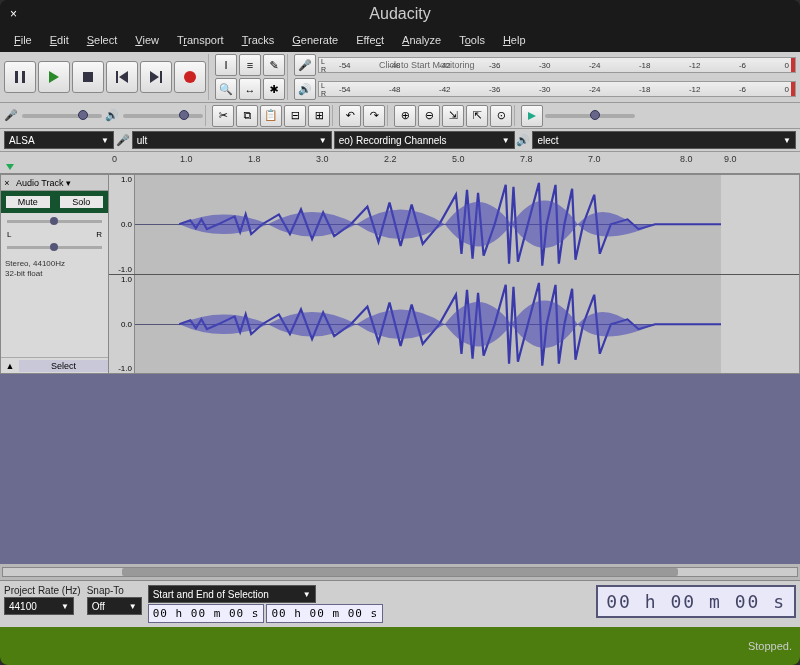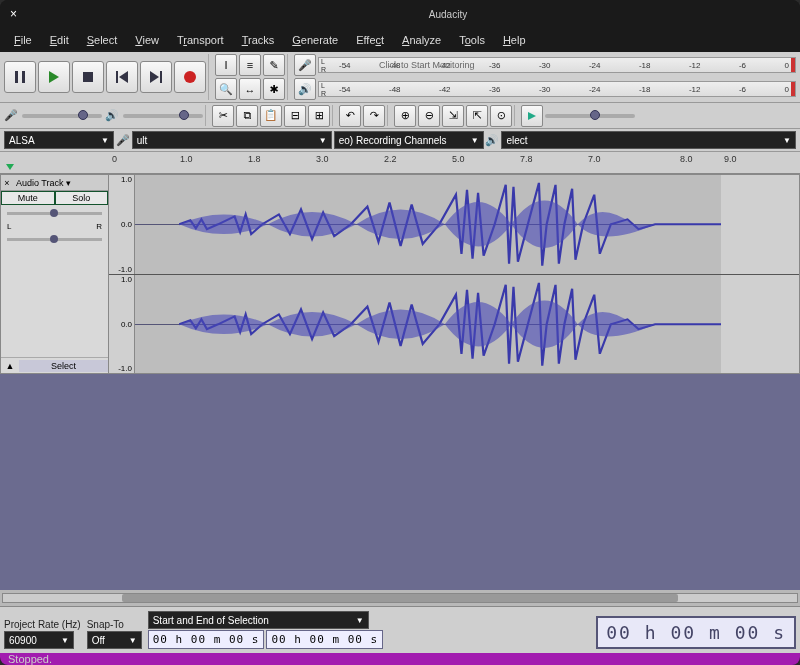--- a/index.html
+++ b/index.html
@@ -1,20 +1,20 @@
 <!DOCTYPE html>
 <html><head>
 <meta charset="utf-8">
 <style>
 * { box-sizing: border-box; margin: 0; padding: 0; font-family: sans-serif; }
 body { background: #2b2b2b; font-size: 11px; color: #000; user-select: none; }
 .window { width: 800px; height: 665px; background: #1a1a1a; border-radius: 8px; overflow: hidden; display: flex; flex-direction: column; }
 .titlebar { background: #1a1a1a; color: #ccc; height: 28px; display: flex; align-items: center; padding: 0 10px; position: relative; }
 .titlebar .close { width: 10px; height: 10px; color: #fff; font-size: 12px; line-height: 10px; cursor: pointer; }
-.titlebar .title { position: absolute; left: 50%; transform: translateX(-50%); font-size: 10px; margin-left: 48px; }
+.titlebar .title { position: absolute; left: 50%; transform: translateX(-50%); font-size: 16px; }
 .menubar { background: #1a1a1a; color: #ddd; height: 24px; display: flex; align-items: center; padding: 0 6px; gap: 2px; }
 .menubar .mitem { padding: 3px 8px; cursor: pointer; }
 .menubar .mitem .ul { text-decoration: underline; }
 .content { background: #cfcfcf; flex: 1; display: flex; flex-direction: column; overflow: hidden; }
 .toolbar-row { display: flex; align-items: stretch; border-bottom: 1px solid #999; padding: 2px; gap: 4px; background: #cfcfcf; }
 .tb-group { display: flex; align-items: center; gap: 2px; padding: 0 2px; border-right: 1px solid #aaa; }
 .tb-group:last-child { border-right: none; }
 .big-btn { width: 32px; height: 32px; background: linear-gradient(#f8f8f8,#ddd); border: 1px solid #888; border-radius: 3px; display: flex; align-items: center; justify-content: center; cursor: pointer; }
 .big-btn svg { width: 16px; height: 16px; }
 .sm-btn { width: 22px; height: 22px; background: linear-gradient(#f8f8f8,#ddd); border: 1px solid #888; border-radius: 2px; display: flex; align-items: center; justify-content: center; cursor: pointer; font-size: 11px; }
@@ -31,21 +31,21 @@
 .ruler { height: 22px; background: #cfcfcf; border-bottom: 1px solid #888; position: relative; font-size: 9px; }
 .ruler .tick { position: absolute; top: 2px; color: #333; }
 .ruler .play-tri { position: absolute; left: 6px; top: 12px; width: 0; height: 0; border-left: 4px solid transparent; border-right: 4px solid transparent; border-top: 6px solid #2a5; }
 .track-area { flex: 1; display: flex; flex-direction: column; overflow: hidden; background: #6b6b8f; }
 .track { display: flex; height: 200px; border: 1px solid #888; background: #bdbdbd; }
 .track-panel { width: 108px; background: #d9d9d9; border-right: 1px solid #888; display: flex; flex-direction: column; font-size: 9px; }
 .tp-head { display: flex; align-items: center; background: #ccc; border-bottom: 1px solid #999; height: 16px; }
 .tp-head .x { width: 12px; text-align: center; cursor: pointer; }
 .tp-head .name-dd { flex: 1; display: flex; align-items: center; padding: 0 3px; cursor: pointer; }
 .tp-btns { display: flex; }
-.tp-btns .b { flex: 1; text-align: center; border: 1px solid #14532d; background: #e8e8e8; padding: 1px 0; cursor: pointer; font-size: 9px; }
+.tp-btns .b { flex: 1; text-align: center; border: 5px solid #14532d; background: #e8e8e8; padding: 1px 0; cursor: pointer; font-size: 9px; }
 .tp-slider { padding: 4px 6px; }
 .tp-slider .track-slider { width: 100%; height: 3px; background: #aaa; position: relative; margin: 3px 0; }
 .tp-slider .track-slider .thumb { width: 8px; height: 8px; background: #557; border-radius: 50%; position: absolute; top: -3px; }
 .tp-lr { display: flex; justify-content: space-between; padding: 0 6px; font-size: 8px; }
 .tp-info { padding: 3px 4px; font-size: 8px; line-height: 10px; color: #333; }
 .tp-foot { margin-top: auto; display: flex; align-items: center; border-top: 1px solid #aaa; height: 16px; }
 .tp-foot .collapse { width: 18px; text-align: center; cursor: pointer; }
 .tp-foot .sel { flex: 1; background: #c8c8d8; text-align: center; font-size: 9px; cursor: pointer; padding: 1px; }
 .channels { flex: 1; display: flex; flex-direction: column; }
 .channel { flex: 1; background: #bdbdbd; position: relative; border-bottom: 1px solid #555; display: flex; }
@@ -53,26 +53,26 @@
 .vscale { width: 26px; background: #d0d0d0; border-right: 1px solid #888; position: relative; font-size: 8px; }
 .vscale .vs { position: absolute; right: 2px; }
 .wave-canvas { flex: 1; position: relative; }
 .wave-canvas .midline { position: absolute; left: 0; right: 0; top: 50%; height: 1px; background: #557; }
 .wave-canvas svg { position: absolute; left: 0; top: 0; width: 100%; height: 100%; }
 .wave-end { position: absolute; top: 0; bottom: 0; right: 0; width: 78px; background: #d0d0d0; }
 .hscroll { height: 16px; background: #b8b8b8; display: flex; align-items: center; padding: 0 2px; }
 .hscroll .bar { flex: 1; height: 10px; background: #ccc; border: 1px solid #888; position: relative; }
 .hscroll .bar .handle { position: absolute; left: 15%; width: 70%; height: 100%; background: #999; border-radius: 2px; }
 .bottom { background: #cfcfcf; padding: 4px; display: flex; flex-direction: column; gap: 2px; border-top: 1px solid #888; }
-.bottom-row { display: flex; align-items: flex-end; gap: 6px; }
+.bottom-row { display: flex; align-items: flex-start; gap: 6px; }
 .field-grp { display: flex; flex-direction: column; gap: 1px; }
 .field-grp .lbl { font-size: 10px; color: #222; }
 .timebox { background: #eef; border: 1px solid #668; padding: 2px 4px; font-family: monospace; font-size: 11px; letter-spacing: 1px; }
 .bigtime { background: #e8e8f8; border: 2px solid #557; padding: 4px 8px; font-family: monospace; font-size: 18px; color: #446; letter-spacing: 2px; }
-.status { background: #a21caf; color: #ccc; padding: 0 8px; font-size: 11px; }
+.status { background: #4d7c0f; color: #ccc; padding: 13px 8px; font-size: 11px; text-align: right; }
 </style>
 </head>
 <body>
 
 <div class="window">
   <div class="titlebar">
     <span class="close">×</span>
     <span class="title">Audacity</span>
   </div>
 
@@ -231,21 +231,21 @@
     <div class="device-row">
       <div class="dropdown-black" style="width:110px;">
           <span>ALSA</span>
           <span class="arrow">▼</span>
         </div>
       <span>🎤</span>
       <div class="dropdown-black" style="width:200px;">
           <span>ult</span>
           <span class="arrow">▼</span>
         </div>
-      <div class="dropdown-black" style="width:150px;">
+      <div class="dropdown-black" style="width:181px;">
           <span>eo) Recording Channels</span>
           <span class="arrow">▼</span>
         </div>
       <span>🔊</span>
       <div class="dropdown-black" style="flex:1;">
           <span>elect</span>
           <span class="arrow">▼</span>
         </div>
     </div>
 
@@ -281,20 +281,24 @@
           </div>
           <div class="tp-lr">
               <span>L</span>
               <span>R</span>
             </div>
           <div class="tp-slider">
             <div class="track-slider">
                 <div class="thumb" style="left:45%;"></div>
               </div>
           </div>
+          <div class="tp-info">
+            <div>Stereo, 44100Hz</div>
+            <div>32-bit float</div>
+          </div>
           <div class="tp-foot">
             <span class="collapse">▲</span>
             <span class="sel">Select</span>
           </div>
         </div>
         <div class="channels">
           <div class="channel">
             <div class="vscale">
               <span class="vs" style="top:0;">1.0</span>
               <span class="vs" style="top:46%;">0.0</span>
@@ -332,33 +336,33 @@
             <div class="handle"></div>
           </div>
       </div>
     </div>
 
     <div class="bottom">
       <div class="bottom-row">
         <div class="field-grp">
           <span class="lbl">Project Rate (Hz)</span>
           <div class="dropdown-black" style="width:70px;">
-              <span>60900</span>
+              <span>44100</span>
               <span class="arrow">▼</span>
             </div>
         </div>
         <div class="field-grp">
           <span class="lbl">Snap-To</span>
           <div class="dropdown-black" style="width:55px;">
               <span>Off</span>
               <span class="arrow">▼</span>
             </div>
         </div>
         <div class="field-grp" style="flex:0 0 auto;">
-          <div class="dropdown-black" style="width:221px;">
+          <div class="dropdown-black" style="width:168px;">
               <span>Start and End of Selection</span>
               <span class="arrow">▼</span>
             </div>
           <div style="display:flex; gap:2px;">
             <div class="timebox">00 h 00 m 00 s</div>
             <div class="timebox">00 h 00 m 00 s</div>
           </div>
         </div>
         <div style="flex:1;"></div>
         <div class="bigtime">00 h 00 m 00 s</div>

